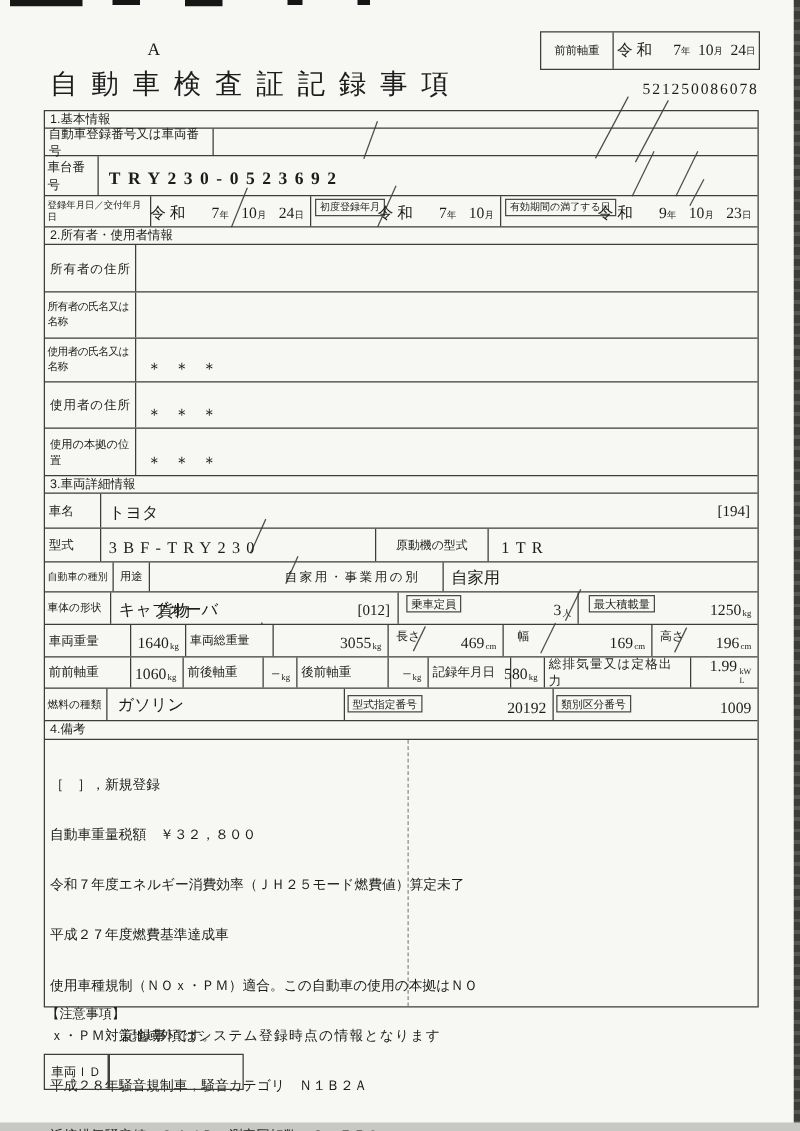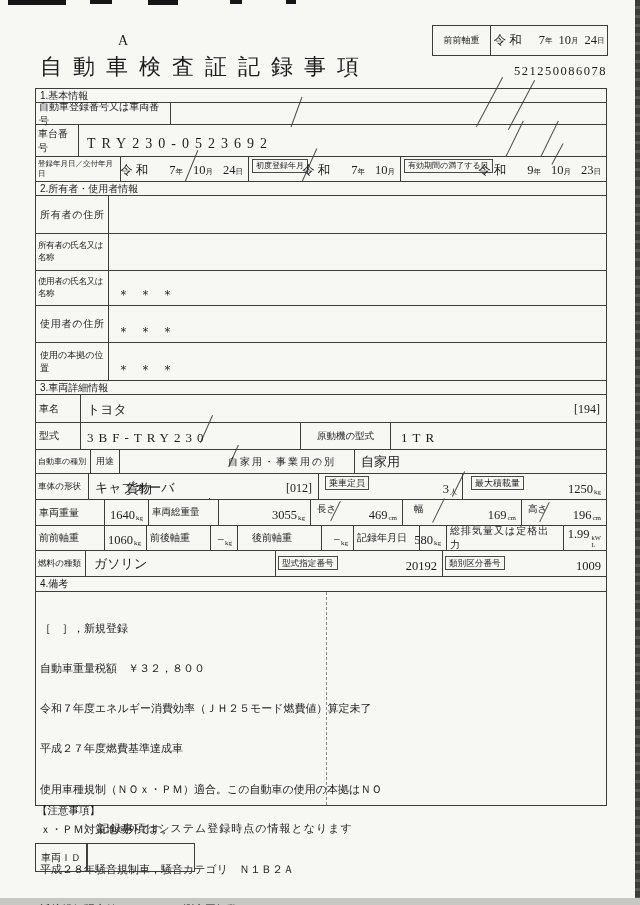--- a/index.html
+++ b/index.html
@@ -73,21 +73,21 @@
   .notes-divider{position:absolute;left:290px;top:0;height:100%;border-left:1px dashed #8a8a86;}
 
   
   .notice-title{position:absolute;left:37px;top:804px;font-size:10.5px;}
   .notice-text{position:absolute;left:50px;top:821px;font-size:11px;letter-spacing:1px;padding-left:48px;}
   .vid-box{position:absolute;left:35px;top:843px;width:160px;height:29px;
     border:1.5px solid #3d3d3b;display:flex;box-sizing:border-box;}
   .vid-box .vlabel{width:50px;border-right:2px solid #404040;font-size:10px;
     display:flex;align-items:center;justify-content:center;}
   .vid-box .vval{flex:1;}
-  .ls6{letter-spacing:6px;font-size:14px;}
+  .ls6{letter-spacing:6px;font-size:14px;font-weight:bold;}
   .ls5{letter-spacing:5px;font-size:13px;}
   .kwl{display:inline-flex;flex-direction:column;font-size:6.5px;line-height:6.5px;margin-left:2px;vertical-align:-2px;}
 </style>
 </head>
 <body>
 
 <div class="sheet">
 
   <div class="topmark tm1"></div>
   <div class="topmark tm2"></div>
@@ -282,21 +282,21 @@
 
     <div class="row" style="height:25px;">
       <div class="cell lab" style="width:69px;">前前軸重</div>
       <div class="cell" style="width:42px;">
         <span class="br-val"><span class="num">1060</span><span class="unit">kg</span></span>
       </div>
       <div class="cell lab" style="width:64px;">前後軸重</div>
       <div class="cell" style="width:27px;">
         <span class="br-val"><span class="num">−</span><span class="unit">kg</span></span>
       </div>
-      <div class="cell lab" style="width:73px;margin-left:11px;">後前軸重</div>
+      <div class="cell lab" style="width:73px;">後前軸重</div>
       <div class="cell" style="width:32px;">
         <span class="br-val"><span class="num">−</span><span class="unit">kg</span></span>
       </div>
       <div class="cell lab" style="width:66px;">記録年月日</div>
       <div class="cell" style="width:27px;">
         <span class="br-val"><span class="num">580</span><span class="unit">kg</span></span>
       </div>
       <div class="cell lab" style="width:117px;letter-spacing:1px;">総排気量又は定格出力</div>
       <div class="cell" style="flex:1;">
         <span class="br-val"><span class="num">1.99</span><span class="kwl">

